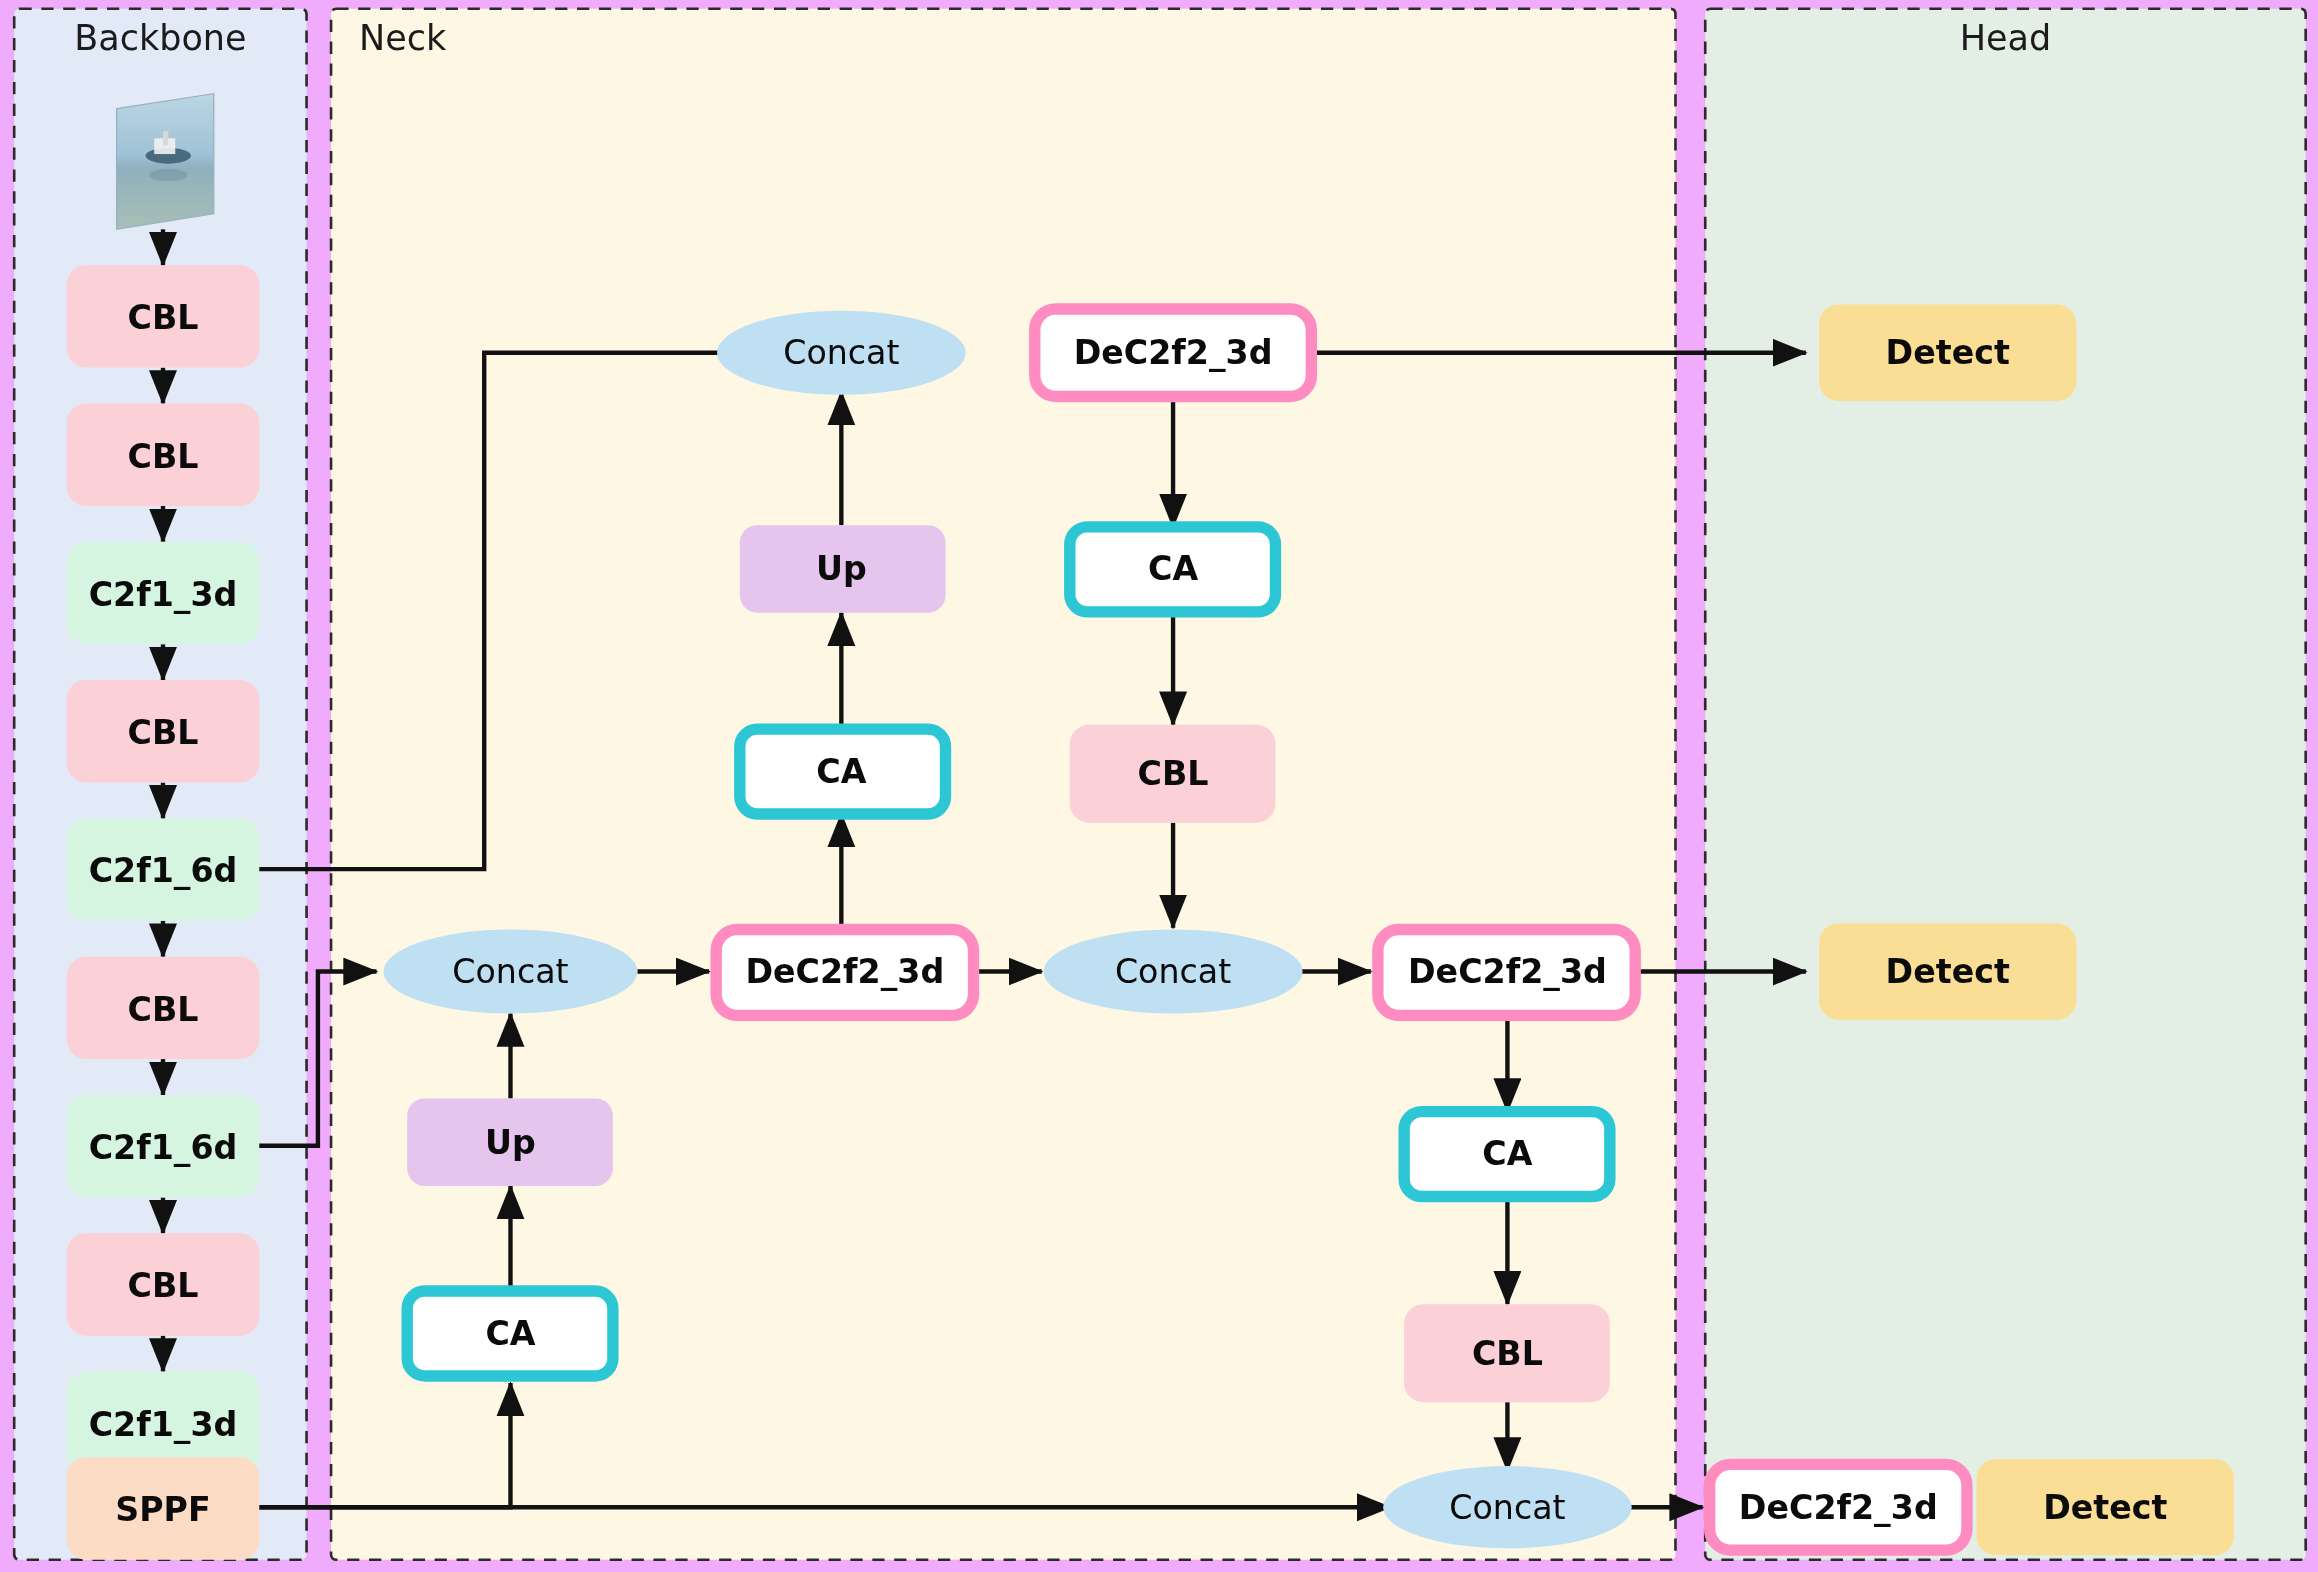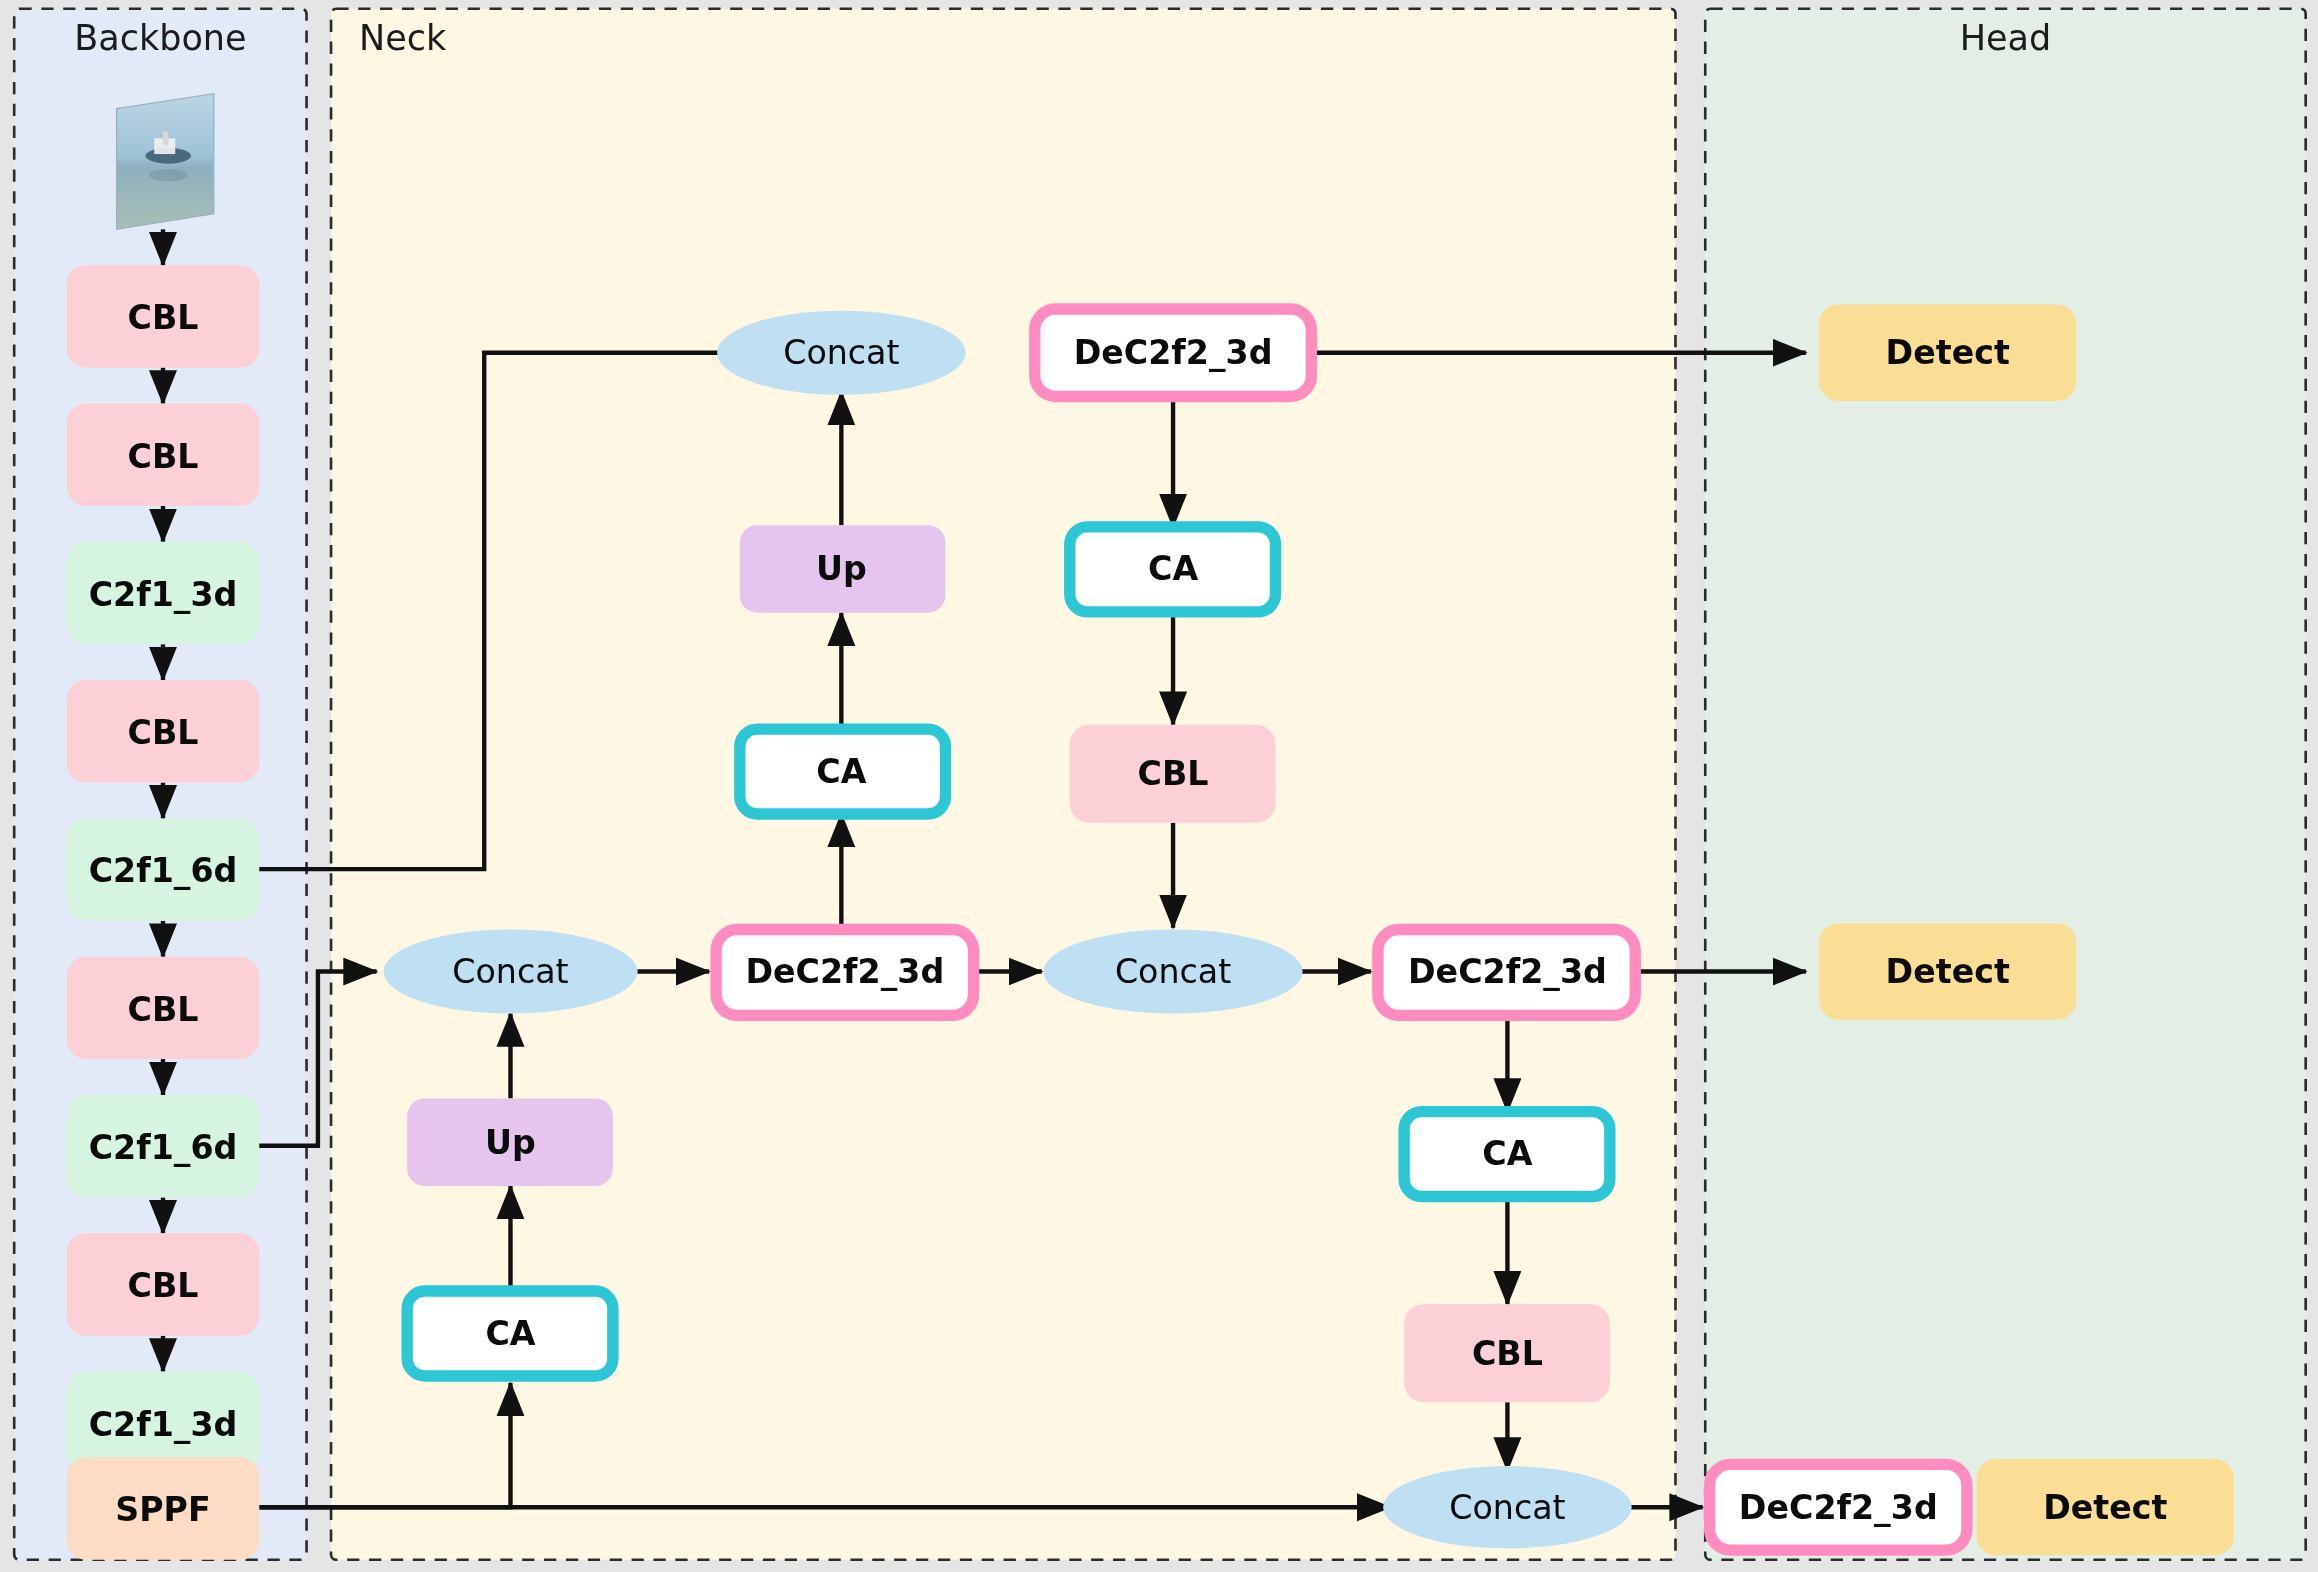--- a/index.html
+++ b/index.html
@@ -1,17 +1,17 @@
 <!DOCTYPE html>
 <html style="font-size:14px"><head>
 <meta charset="utf-8">
 <style>
   html,body{margin:0;padding:0;background:#ffffff;}
   body{font-family:"DejaVu Sans", sans-serif;}
-  #stage{position:relative;width:2319px;height:1572px;background:#e5e5e5;overflow:hidden;}
+  #stage{position:relative;width:2319px;height:1572px;background:#f0abfc;overflow:hidden;}
   svg{position:absolute;left:0;top:0;width:2319px;height:1572px;}
   .panel-label{font-size:40px;fill:#1b1b1b;font-family:"DejaVu Sans",sans-serif;}
   .node-text{font-size:38px;font-weight:bold;fill:#0b0b0b;font-family:"DejaVu Sans",sans-serif;
              text-anchor:middle;dominant-baseline:central;}
   .node-text-plain{font-size:38px;fill:#0b0b0b;font-family:"DejaVu Sans",sans-serif;
              text-anchor:middle;dominant-baseline:central;}
   .edge{stroke:#111111;stroke-width:5;fill:none;}
 </style>
 </head>
 <body>

